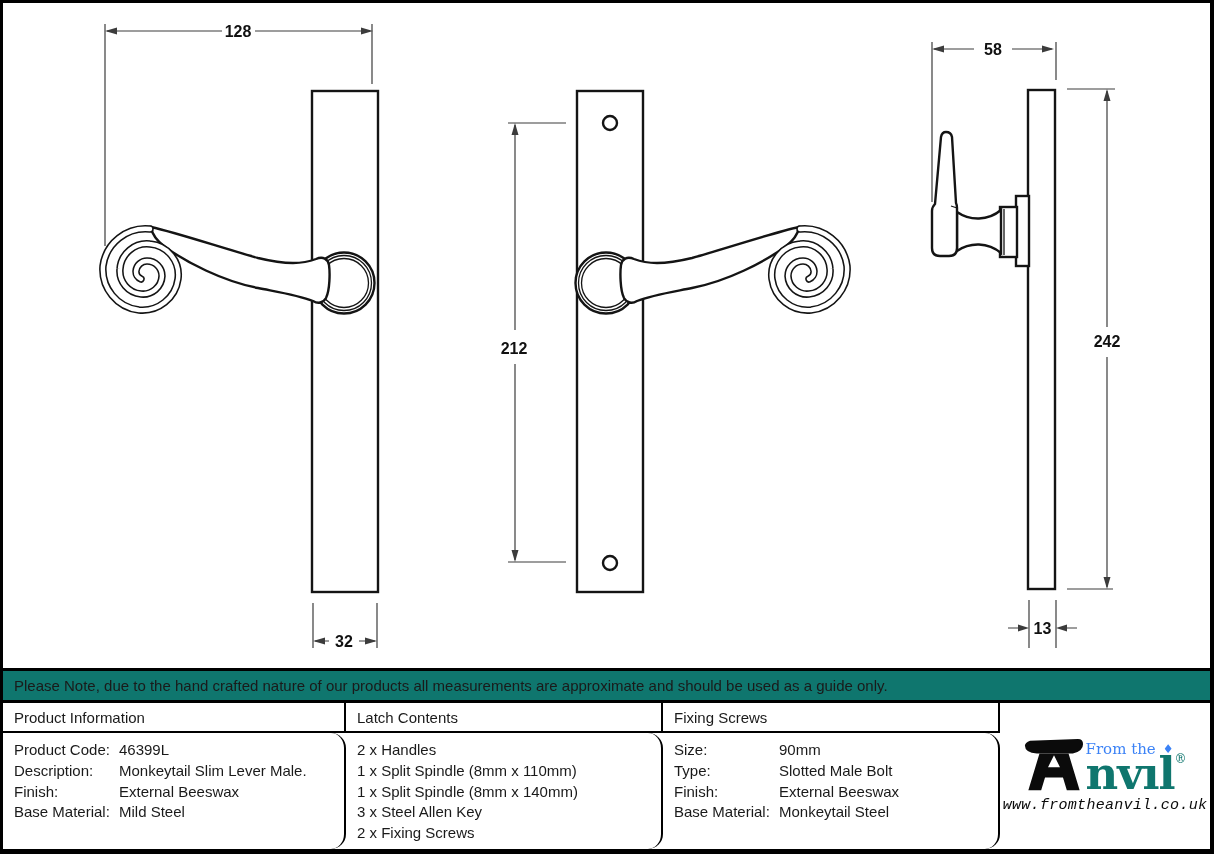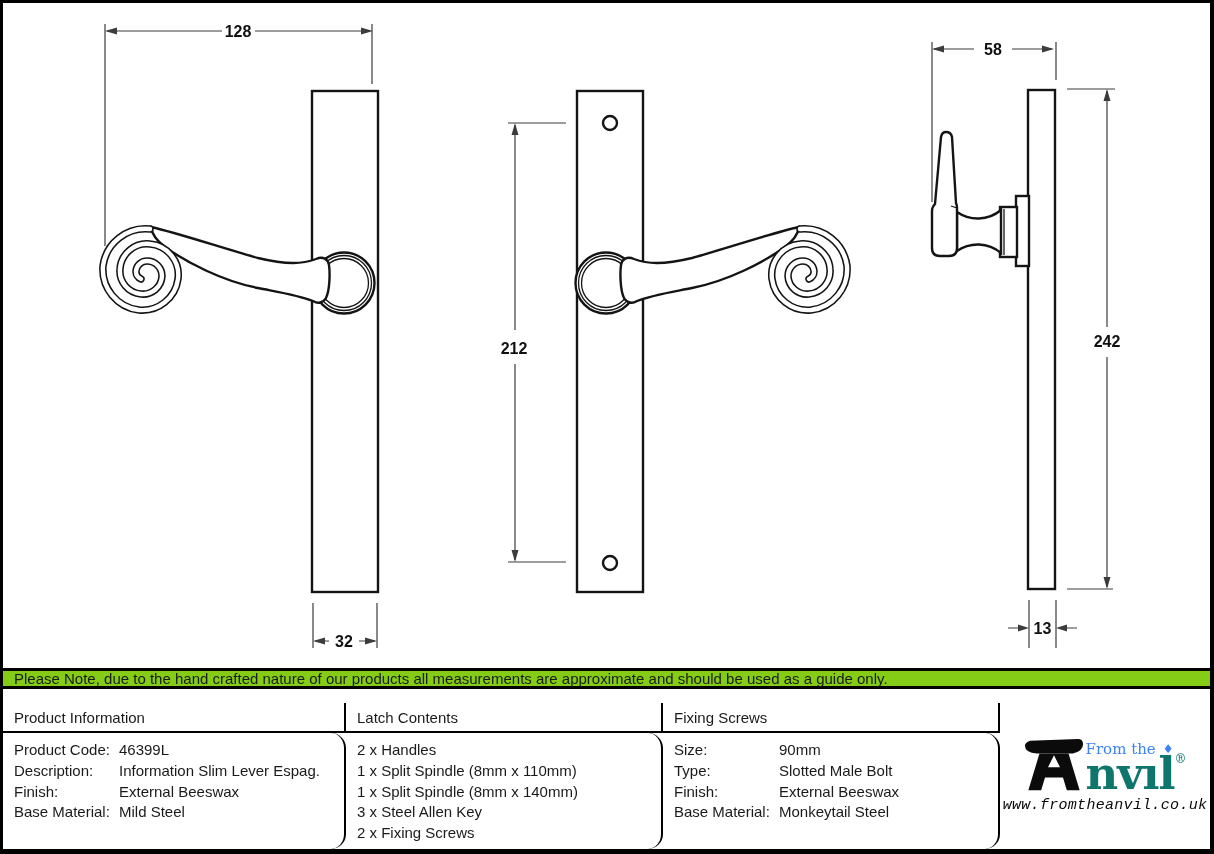--- a/index.html
+++ b/index.html
@@ -12,24 +12,24 @@
     border: 3px solid #000;
     border-right-width: 4px;
     border-bottom-width: 5px;
     font-family: "Liberation Sans", sans-serif;
     color: #1a1a1a;
     overflow: hidden;
   }
   .drawing-svg { position: absolute; top: 0; left: 0; }
 
   .note-bar {
-    position: absolute; top: 665px; left: 0; right: 0; height: 21px;
+    position: absolute; top: 665px; left: 0; right: 0; height: 35px;
     border-top: 3px solid #000; border-bottom: 3px solid #000;
     display: flex; align-items: center; padding-left: 11px;
-    font-size: 15px; background: #84cc16;
+    font-size: 15px; background: #0f766e;
   }
 
   .info-table {
     position: absolute; top: 700px; left: 0; right: 0; bottom: 0;
     display: grid;
     grid-template-columns: 343px 317px 337px 1fr;
     grid-template-rows: 30px 1fr;
     background: #fff;
   }
   .th {
@@ -217,21 +217,21 @@
       <div class="website">www.fromtheanvil.co.uk</div>
     </div>
 
     <div class="td">
       <div class="kv-row">
         <span>Product Code:</span>
         <span>46399L</span>
       </div>
       <div class="kv-row">
         <span>Description:</span>
-        <span>Information Slim Lever Espag.</span>
+        <span>Monkeytail Slim Lever Male.</span>
       </div>
       <div class="kv-row">
         <span>Finish:</span>
         <span>External Beeswax</span>
       </div>
       <div class="kv-row">
         <span>Base Material:</span>
         <span>Mild Steel</span>
       </div>
     </div>

